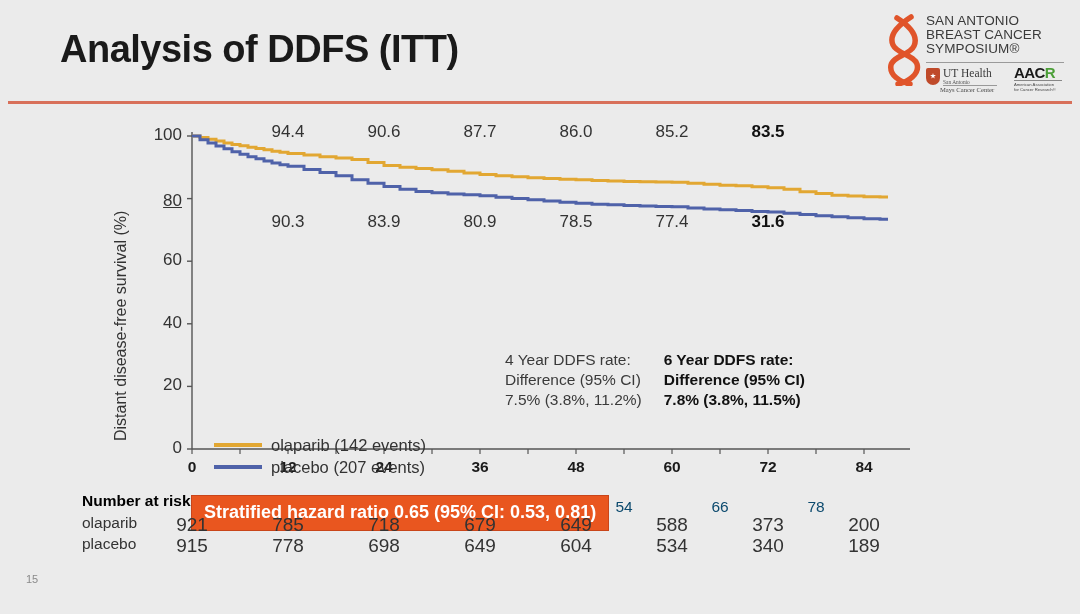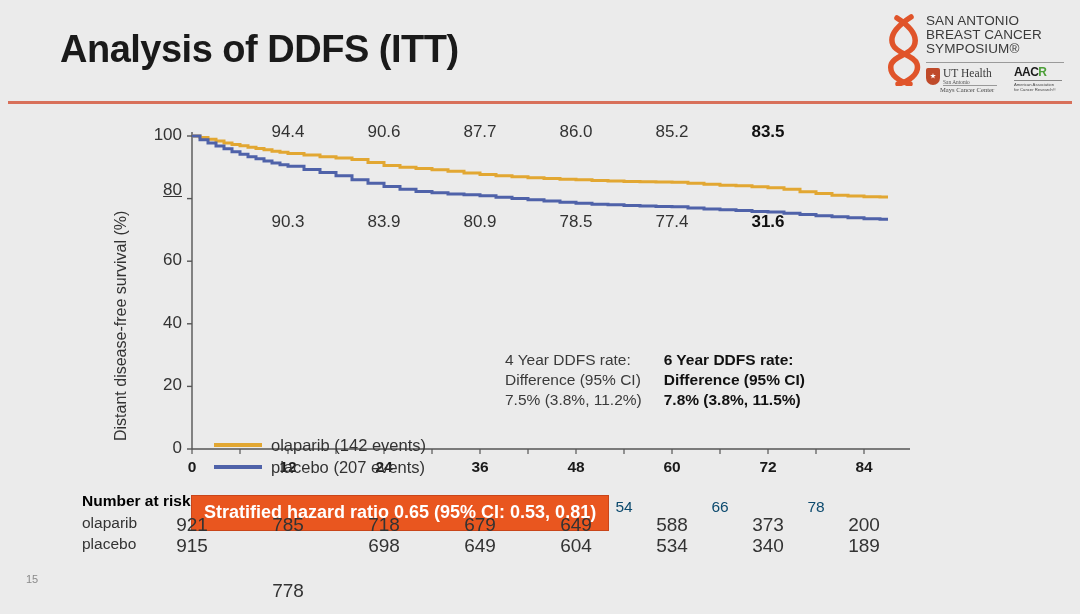--- a/index.html
+++ b/index.html
@@ -92,21 +92,21 @@
   #ut-rule { position: absolute; left: 17px; top: 19px; width: 54px; height: 1px; background: #999; }
   #ut-sub2 {
     position: absolute; left: 14px; top: 20px;
     font-family: "Liberation Serif", serif;
     font-size: 6.6px; color: #4a4a4a; white-space: nowrap;
   }
   #aacr {
     position: absolute; left: 88px; top: 0px;
   }
   #aacr-main {
-    font-size: 12px; font-weight: bold; color: #1a1a1a;
+    font-size: 15px; font-weight: bold; color: #1a1a1a;
     letter-spacing: -0.6px; line-height: 13px;
   }
   #aacr-main .g { color: #4c9f38; }
   #aacr-rule { width: 48px; height: 1px; background: #888; margin-top: 1px; }
   #aacr-sub {
     font-size: 4.2px; color: #444; line-height: 5px; margin-top: 1px;
   }
 
   
   #chart { position: absolute; left: 0; top: 104px; width: 1080px; height: 400px; }
@@ -263,21 +263,21 @@
         <path d="M 192 32 L 200 32 L 200 33.565 L 208 33.565 L 208 35.129999999999995 L 216 35.129999999999995 L 216 37.00799999999998 L 224 37.00799999999998 L 224 38.886000000000024 L 232 38.886000000000024 L 232 40.45100000000002 L 240 40.45100000000002 L 240 41.702999999999975 L 248 41.702999999999975 L 248 43.26799999999997 L 256 43.26799999999997 L 256 44.52000000000004 L 264 44.52000000000004 L 264 45.77199999999999 L 272 45.77199999999999 L 272 47.33699999999999 L 280 47.33699999999999 L 280 48.27600000000001 L 288 48.27600000000001 L 288 49.52799999999996 L 304 49.52799999999996 L 304 51.09299999999996 L 320 51.09299999999996 L 320 52.65799999999996 L 336 52.65799999999996 L 336 53.90999999999997 L 352 53.90999999999997 L 352 55.474999999999966 L 368 55.474999999999966 L 368 58.60499999999996 L 384 58.60499999999996 L 384 61.422000000000025 L 400 61.422000000000025 L 400 63.30000000000001 L 416 63.30000000000001 L 416 64.55200000000002 L 432 64.55200000000002 L 432 65.80399999999997 L 448 65.80399999999997 L 448 67.36899999999997 L 464 67.36899999999997 L 464 68.93400000000003 L 480 68.93400000000003 L 480 70.49900000000002 L 496 70.49900000000002 L 496 71.75099999999998 L 512 71.75099999999998 L 512 72.69 L 528 72.69 L 528 73.62900000000002 L 544 73.62900000000002 L 544 74.56799999999998 L 560 74.56799999999998 L 560 75.19400000000002 L 576 75.19400000000002 L 576 75.82 L 592 75.82 L 592 76.44600000000003 L 608 76.44600000000003 L 608 77.072 L 624 77.072 L 624 77.38499999999999 L 640 77.38499999999999 L 640 77.69799999999998 L 656 77.69799999999998 L 656 78.01100000000002 L 672 78.01100000000002 L 672 78.32400000000001 L 688 78.32400000000001 L 688 79.26299999999998 L 704 79.26299999999998 L 704 80.202 L 720 80.202 L 720 81.14100000000002 L 736 81.14100000000002 L 736 81.767 L 752 81.767 L 752 82.70600000000002 L 768 82.70600000000002 L 768 83.64500000000004 L 784 83.64500000000004 L 784 85.21000000000004 L 800 85.21000000000004 L 800 87.714 L 816 87.714 L 816 89.59200000000001 L 832 89.59200000000001 L 832 91.15700000000001 L 848 91.15700000000001 L 848 92.09600000000003 L 864 92.09600000000003 L 864 92.72200000000001 L 880 92.72200000000001 L 880 93.035 L 888 93.035 L 888 93.035" fill="none" stroke="#e2a732" stroke-width="3" stroke-linejoin="miter" stroke-linecap="butt"></path>
         <path d="M 192 32 L 200 32 L 200 35.75600000000003 L 208 35.75600000000003 L 208 38.886000000000024 L 216 38.886000000000024 L 216 42.01600000000002 L 224 42.01600000000002 L 224 44.83299999999997 L 232 44.83299999999997 L 232 47.650000000000034 L 240 47.650000000000034 L 240 50.153999999999996 L 248 50.153999999999996 L 248 52.65799999999996 L 256 52.65799999999996 L 256 54.84899999999999 L 264 54.84899999999999 L 264 57.039999999999964 L 272 57.039999999999964 L 272 58.918000000000006 L 280 58.918000000000006 L 280 60.79600000000005 L 288 60.79600000000005 L 288 62.36099999999999 L 304 62.36099999999999 L 304 65.49099999999999 L 320 65.49099999999999 L 320 68.62099999999998 L 336 68.62099999999998 L 336 71.75099999999998 L 352 71.75099999999998 L 352 75.82 L 368 75.82 L 368 79.26299999999998 L 384 79.26299999999998 L 384 82.39299999999997 L 400 82.39299999999997 L 400 85.21000000000004 L 416 85.21000000000004 L 416 87.40100000000001 L 432 87.40100000000001 L 432 88.65299999999996 L 448 88.65299999999996 L 448 89.90500000000003 L 464 89.90500000000003 L 464 90.844 L 480 90.844 L 480 91.78299999999999 L 496 91.78299999999999 L 496 93.34799999999998 L 512 93.34799999999998 L 512 94.6 L 528 94.6 L 528 95.85200000000003 L 544 95.85200000000003 L 544 97.10399999999998 L 560 97.10399999999998 L 560 98.35600000000002 L 576 98.35600000000002 L 576 99.29499999999999 L 592 99.29499999999999 L 592 100.23399999999998 L 608 100.23399999999998 L 608 100.85999999999999 L 624 100.85999999999999 L 624 101.48599999999999 L 640 101.48599999999999 L 640 102.11200000000002 L 656 102.11200000000002 L 656 102.42499999999998 L 672 102.42499999999998 L 672 102.738 L 688 102.738 L 688 103.98999999999998 L 704 103.98999999999998 L 704 104.929 L 720 104.929 L 720 105.868 L 736 105.868 L 736 106.494 L 752 106.494 L 752 107.43299999999999 L 768 107.43299999999999 L 768 108.059 L 784 108.059 L 784 109.311 L 800 109.311 L 800 110.56299999999996 L 816 110.56299999999996 L 816 111.815 L 832 111.815 L 832 112.75399999999999 L 848 112.75399999999999 L 848 113.69299999999996 L 864 113.69299999999996 L 864 114.632 L 880 114.632 L 880 115.25799999999998 L 888 115.25799999999998 L 888 115.25799999999998" fill="none" stroke="#4f62a9" stroke-width="3" stroke-linejoin="miter" stroke-linecap="butt"></path>
       </svg>
 
     <div class="ylabel" id="ylabel-el" style="left: 112px; top: 337px;">Distant disease-free survival (%)</div>
     <div id="ytick-layer">
         <div class="ytick" style="left: 136px; top: 334px;">0</div>
         <div class="ytick" style="left: 136px; top: 271.4px;">20</div>
         <div class="ytick" style="left: 136px; top: 208.8px;">40</div>
         <div class="ytick" style="left: 136px; top: 146.2px;">60</div>
-        <div class="ytick" style="left: 136px; top: 76px; text-decoration: underline;">80</div>
+        <div class="ytick" style="left: 136px; top: 87px; text-decoration: underline;">80</div>
         <div class="ytick" style="left: 136px; top: 21px;">100</div>
       </div>
     <div id="xtick-layer">
         <div class="xtick major" style="left: 172px; top: 354px;">0</div>
         <div class="xtick minor" style="left: 220px; top: 354px;">6</div>
         <div class="xtick major" style="left: 268px; top: 354px;">12</div>
         <div class="xtick minor" style="left: 316px; top: 354px;">18</div>
         <div class="xtick major" style="left: 364px; top: 354px;">24</div>
         <div class="xtick minor" style="left: 412px; top: 354px;">30</div>
         <div class="xtick major" style="left: 460px; top: 354px; text-align: center;">36</div>
@@ -340,21 +340,21 @@
         <div class="risk-cell" style="left: 165px; top: 22px;">921</div>
         <div class="risk-cell" style="left: 261px; top: 22px;">785</div>
         <div class="risk-cell" style="left: 357px; top: 22px;">718</div>
         <div class="risk-cell" style="left: 453px; top: 22px;">679</div>
         <div class="risk-cell" style="left: 549px; top: 22px;">649</div>
         <div class="risk-cell" style="left: 645px; top: 22px;">588</div>
         <div class="risk-cell" style="left: 741px; top: 22px;">373</div>
         <div class="risk-cell" style="left: 837px; top: 22px;">200</div>
         <div class="risk-rowlabel" style="top: 43px;">placebo</div>
         <div class="risk-cell" style="left: 165px; top: 43px;">915</div>
-        <div class="risk-cell" style="left: 261px; top: 43px; margin-top: 45px;">778</div>
+        <div class="risk-cell" style="left: 261px; top: 43px;">778</div>
         <div class="risk-cell" style="left: 357px; top: 43px;">698</div>
         <div class="risk-cell" style="left: 453px; top: 43px;">649</div>
         <div class="risk-cell" style="left: 549px; top: 43px;">604</div>
         <div class="risk-cell" style="left: 645px; top: 43px;">534</div>
         <div class="risk-cell" style="left: 741px; top: 43px;">340</div>
         <div class="risk-cell" style="left: 837px; top: 43px;">189</div>
       </div>
   </div>
 
   <div id="slide-num">15</div>

